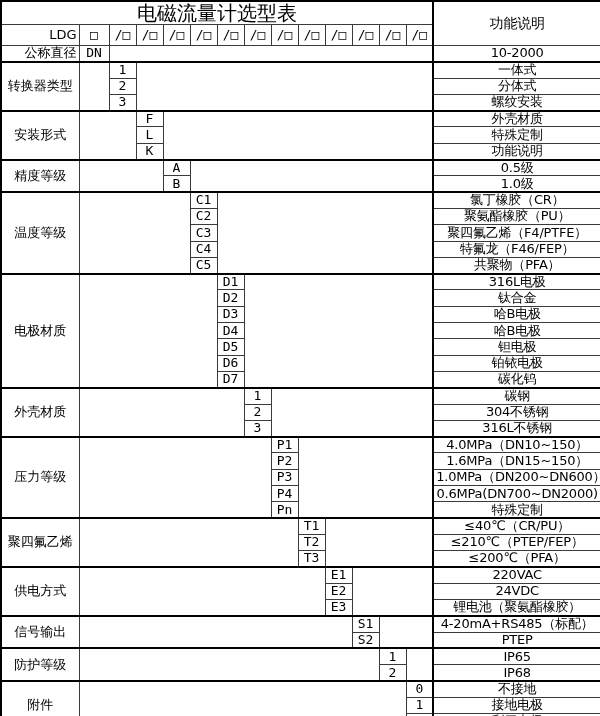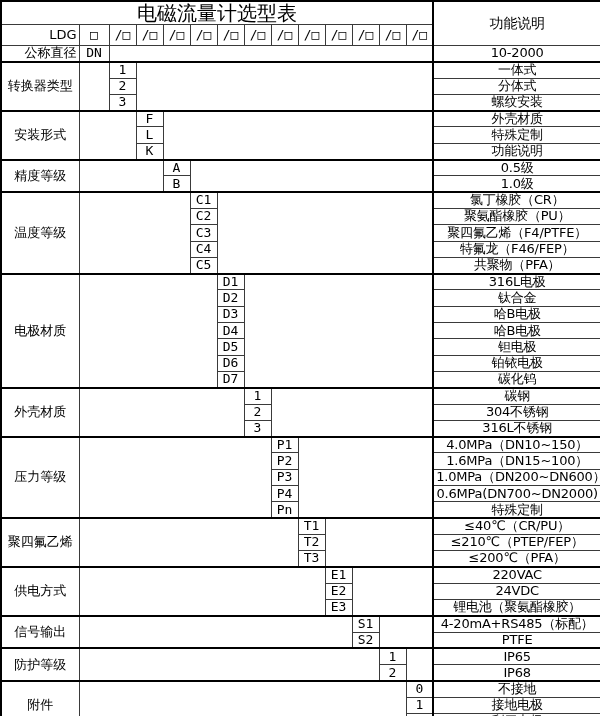--- a/index.html
+++ b/index.html
@@ -200,21 +200,21 @@
 
   <tr class="bs">
     <td class="lbl" rowspan="5">压力等级</td>
     <td class="sp" rowspan="5" colspan="7"></td>
     <td class="code">P1</td>
     <td class="sp" rowspan="5" colspan="5"></td>
     <td class="fn">4.0MPa（DN10~150）</td>
   </tr>
   <tr>
     <td class="code">P2</td>
-    <td class="fn">1.6MPa（DN15~100）</td>
+    <td class="fn">1.6MPa（DN15~150）</td>
   </tr>
   <tr>
     <td class="code">P3</td>
     <td class="fn">1.0MPa（DN200~DN600）</td>
   </tr>
   <tr>
     <td class="code">P4</td>
     <td class="fn">0.6MPa(DN700~DN2000)</td>
   </tr>
   <tr>
@@ -256,21 +256,21 @@
 
   <tr class="bs">
     <td class="lbl" rowspan="2">信号输出</td>
     <td class="sp" rowspan="2" colspan="10"></td>
     <td class="code">S1</td>
     <td class="sp" rowspan="2" colspan="2"></td>
     <td class="fn">4-20mA+RS485（标配）</td>
   </tr>
   <tr>
     <td class="code">S2</td>
-    <td class="fn">PTFE</td>
+    <td class="fn">PTEP</td>
   </tr>
 
   <tr class="bs">
     <td class="lbl" rowspan="2">防护等级</td>
     <td class="sp" rowspan="2" colspan="11"></td>
     <td class="code">1</td>
     <td class="sp" rowspan="2" colspan="1"></td>
     <td class="fn">IP65</td>
   </tr>
   <tr>

